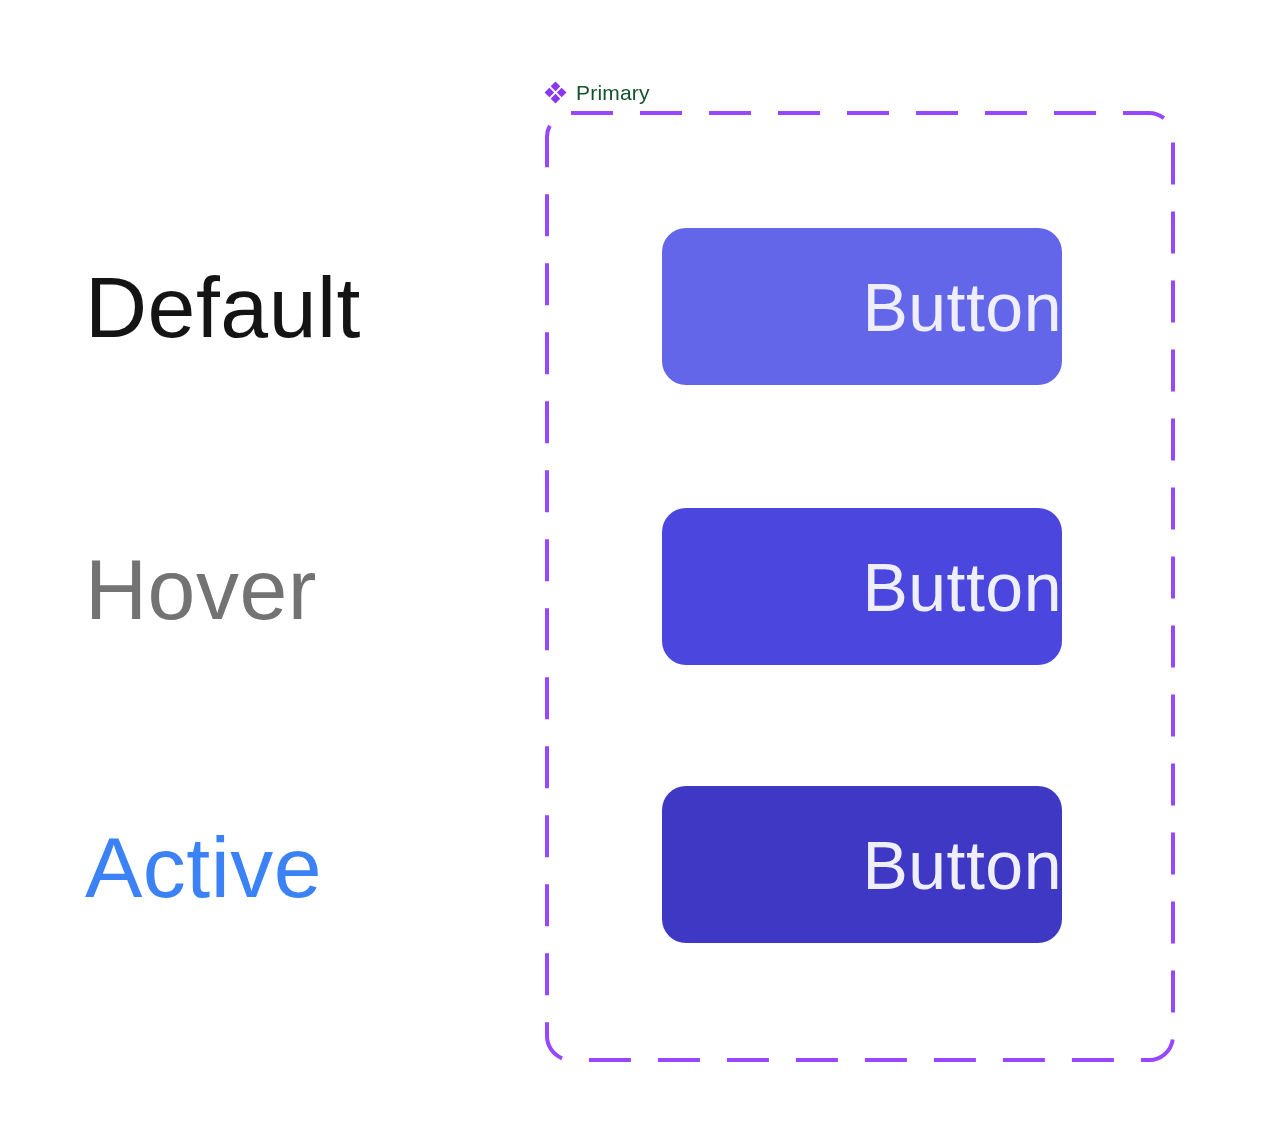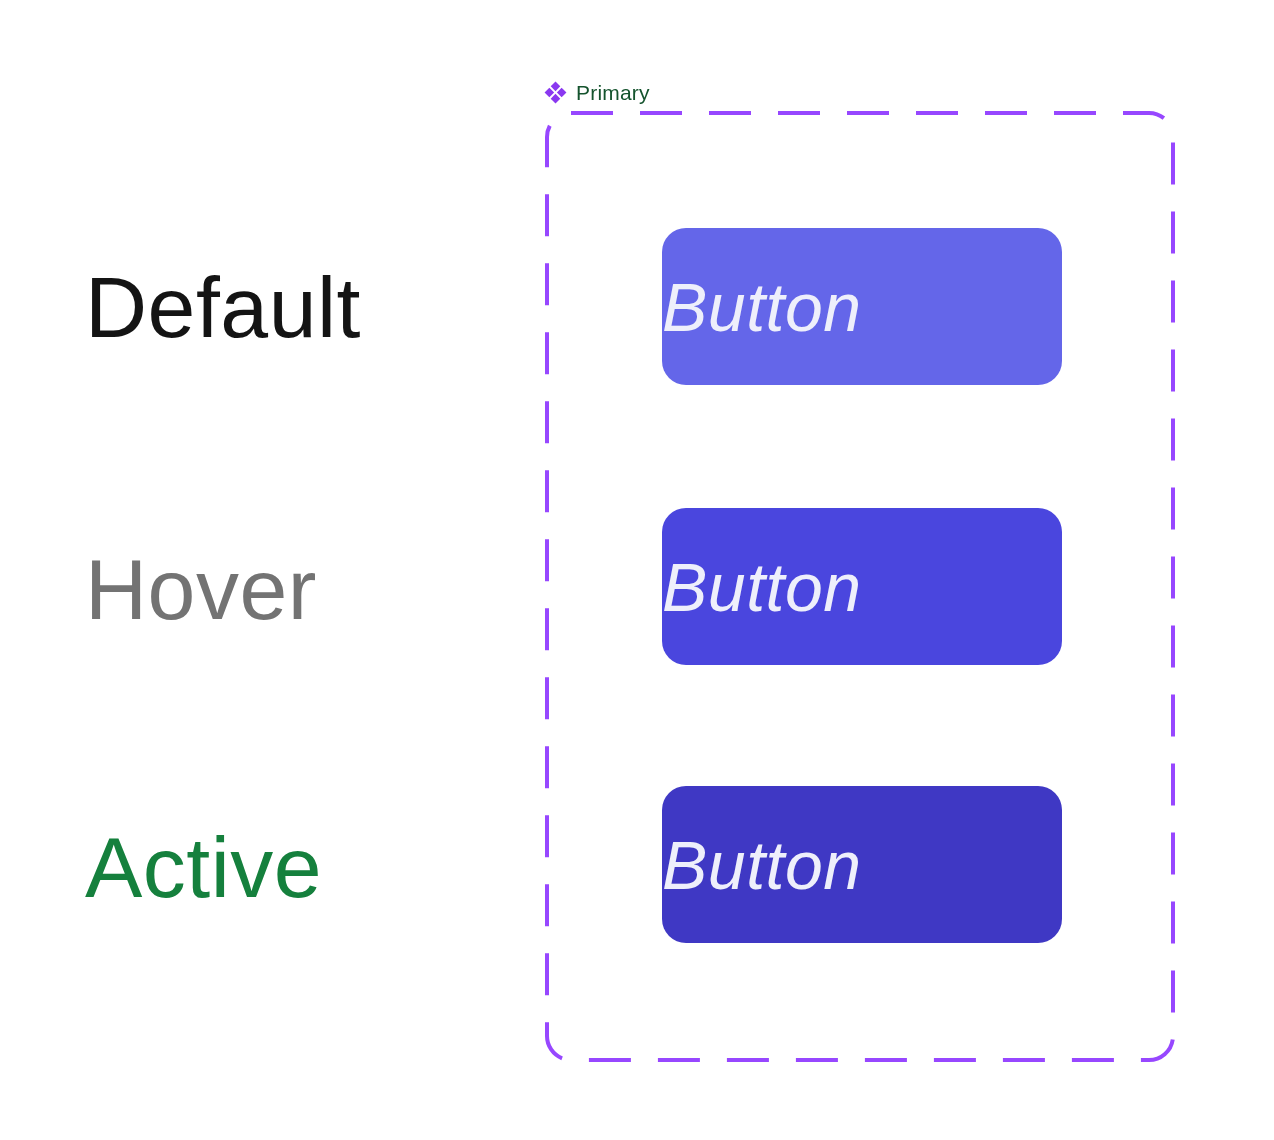--- a/index.html
+++ b/index.html
@@ -64,24 +64,23 @@
   
   .state-button {
     position: absolute;
     left: 662px;
     width: 400px;
     height: 157px;
     border-radius: 24px;
     border: none;
     display: flex;
     align-items: center;
-    justify-content: flex-start;
+    justify-content: flex-end;
     cursor: pointer;
     padding: 0;
-    font-style: italic;
   }
   .state-button.row-0 { top: 228px; }
   .state-button.row-1 { top: 508px; }
   .state-button.row-2 { top: 786px; }
   .state-button .btn-text {
     font-size: 68px;
     line-height: 1;
     font-weight: 400;
     letter-spacing: 0.5px;
     font-family: "Liberation Sans", "DejaVu Sans", sans-serif;
@@ -89,21 +88,21 @@
 </style>
 </head>
 <body>
 
 <div class="canvas">
 
   <div class="state-label row-0" style="color: rgb(20, 20, 20);">Default</div>
 
   <div class="state-label row-1" style="color: #737373;">Hover</div>
 
-  <div class="state-label row-2" style="color: #15803d;">Active</div>
+  <div class="state-label row-2" style="color: #3b82f6;">Active</div>
 
   <div class="component-label">
     <svg class="icon" viewBox="0 0 24 24" aria-hidden="true">
       <g style="fill: rgb(138, 56, 240);">
         <path d="M12 1.5 L16.6 6.1 L12 10.7 L7.4 6.1 Z"></path>
         <path d="M17.9 7.4 L22.5 12 L17.9 16.6 L13.3 12 Z"></path>
         <path d="M12 13.3 L16.6 17.9 L12 22.5 L7.4 17.9 Z"></path>
         <path d="M6.1 7.4 L10.7 12 L6.1 16.6 L1.5 12 Z"></path>
       </g>
     </svg>

